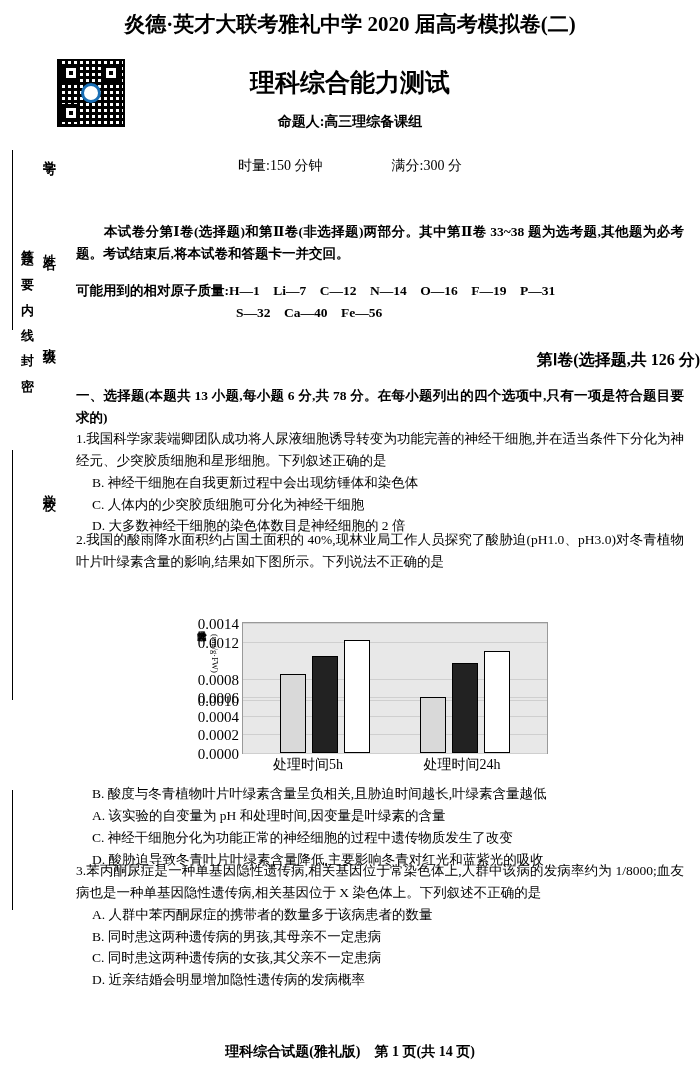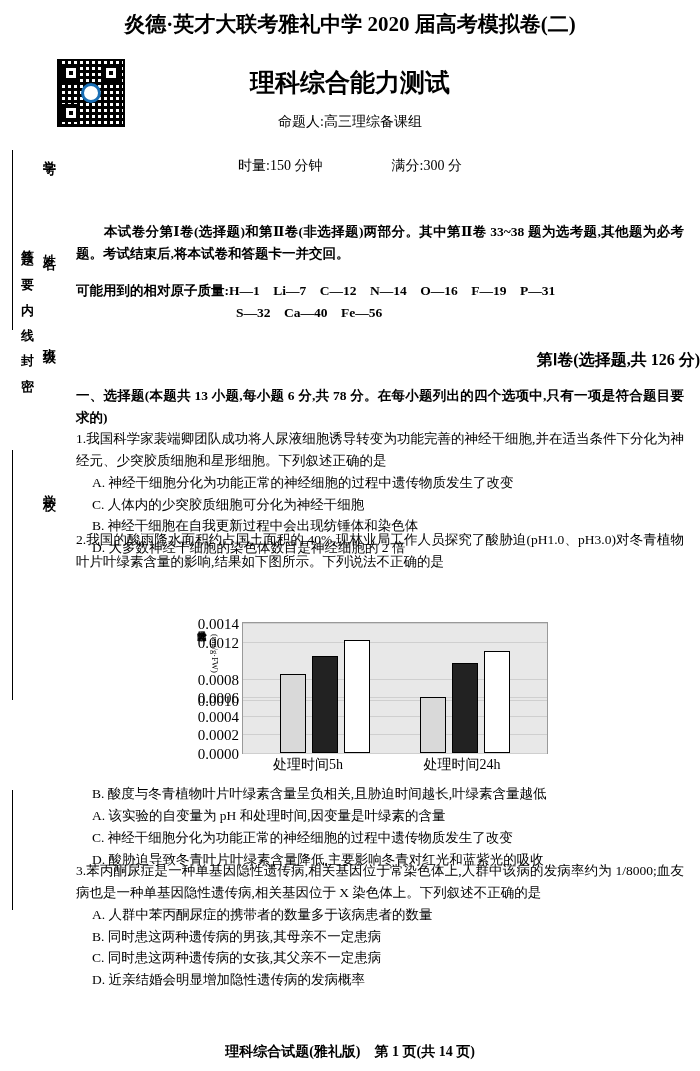--- a/index.html
+++ b/index.html
@@ -112,21 +112,21 @@
     text-align: center;
     font-size: 25px;
     font-weight: bold;
   }
   .title-author {
     position: absolute;
     left: 0; top: 113px;
     width: 700px;
     text-align: center;
     font-size: 14px;
-    font-weight: normal;
+    font-weight: bold;
   }
   .meta-row {
     position: absolute;
     left: 0; top: 157px;
     width: 700px;
     text-align: center;
     font-size: 14px;
   }
   .meta-row .gap { display: inline-block; width: 62px; }
 
@@ -295,23 +295,22 @@
     <span>可能用到的相对原子质量:H—1　Li—7　C—12　N—14　O—16　F—19　P—31</span>
     <span class="ln2">S—32　Ca—40　Fe—56</span>
   </div>
 
   <div class="sec-head">第Ⅰ卷(选择题,共 126 分)</div>
 
   <div class="body-block p-choice">一、选择题(本题共 13 小题,每小题 6 分,共 78 分。在每小题列出的四个选项中,只有一项是符合题目要求的)</div>
 
   <div class="body-block q-block q1">
     <span class="qtext"><span>1.</span><span>我国科学家裴端卿团队成功将人尿液细胞诱导转变为功能完善的神经干细胞,并在适当条件下分化为神经元、少突胶质细胞和星形细胞。下列叙述正确的是</span></span>
-    <span class="opt">A. 神经干细胞分化为功能正常的神经细胞的过程中遗传物质发生了改变</span>
+    <span class="opt">B. 神经干细胞在自我更新过程中会出现纺锤体和染色体</span>
     <span class="opt">C. 人体内的少突胶质细胞可分化为神经干细胞</span>
-    <span class="opt">B. 神经干细胞在自我更新过程中会出现纺锤体和染色体</span>
     <span class="opt">D. 大多数神经干细胞的染色体数目是神经细胞的 2 倍</span>
   </div>
 
   <div class="body-block q-block q2">
     <span class="qtext"><span>2.</span><span>我国的酸雨降水面积约占国土面积的 40%,现林业局工作人员探究了酸胁迫(pH1.0、pH3.0)对冬青植物叶片叶绿素含量的影响,结果如下图所示。下列说法不正确的是</span></span>
   </div>
 
   <div class="chart-wrap">
     <div class="chart-legend">
       <span class="lg">

